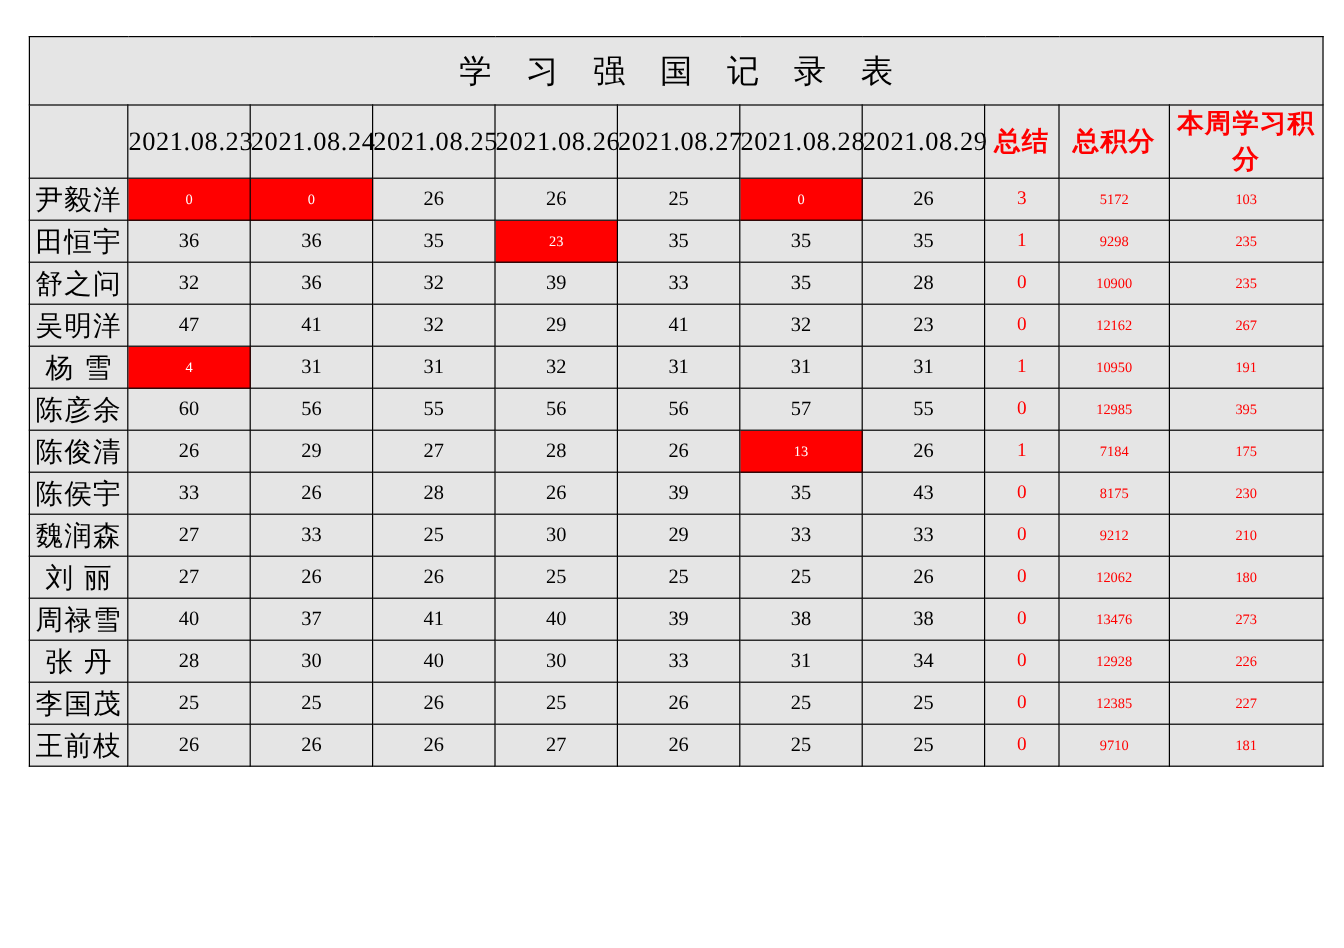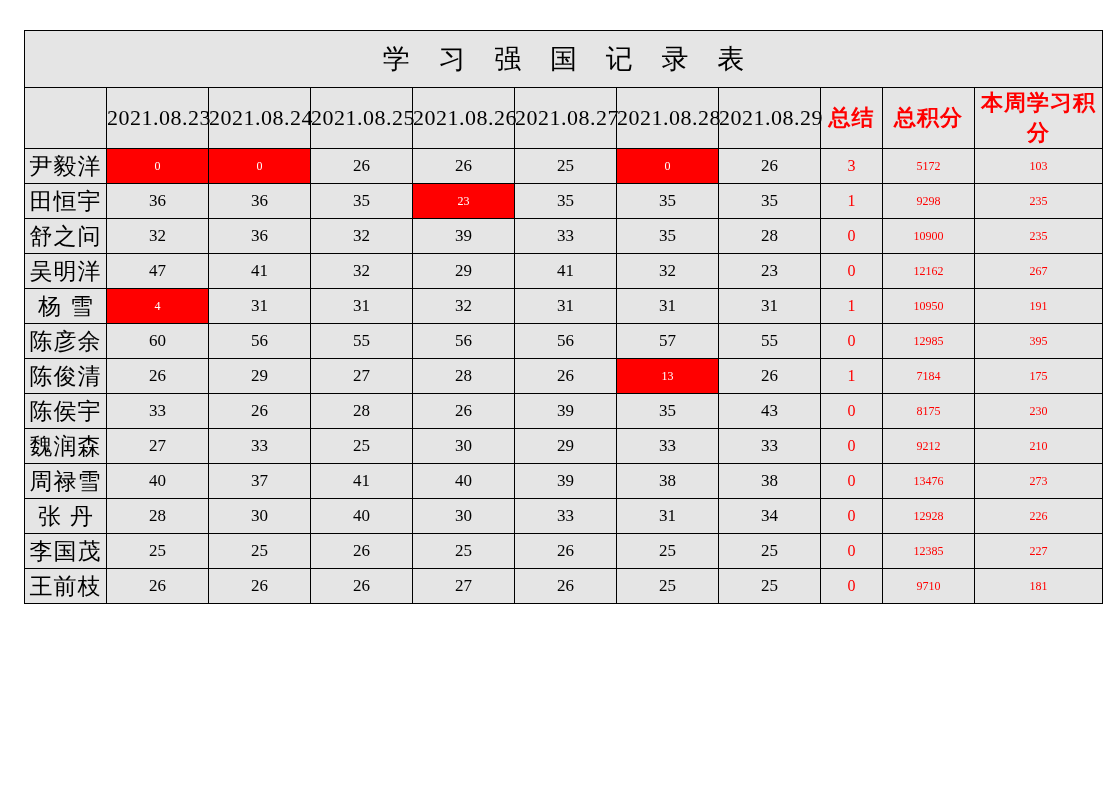--- a/index.html
+++ b/index.html
@@ -243,20 +243,33 @@
           <td class="num-cell">25</td>
           <td class="num-cell">30</td>
           <td class="num-cell">29</td>
           <td class="num-cell">33</td>
           <td class="num-cell">33</td>
           <td class="sum-cell">0</td>
           <td class="tot-cell">9212</td>
           <td class="week-cell">210</td>
         </tr>
         <tr>
+          <td class="name-cell"><span class="spaced">刘丽</span></td>
+          <td class="num-cell">27</td>
+          <td class="num-cell">26</td>
+          <td class="num-cell">26</td>
+          <td class="num-cell">25</td>
+          <td class="num-cell">25</td>
+          <td class="num-cell">25</td>
+          <td class="num-cell">26</td>
+          <td class="sum-cell">0</td>
+          <td class="tot-cell">12062</td>
+          <td class="week-cell">180</td>
+        </tr>
+        <tr>
           <td class="name-cell">周禄雪</td>
           <td class="num-cell">40</td>
           <td class="num-cell">37</td>
           <td class="num-cell">41</td>
           <td class="num-cell">40</td>
           <td class="num-cell">39</td>
           <td class="num-cell">38</td>
           <td class="num-cell">38</td>
           <td class="sum-cell">0</td>
           <td class="tot-cell">13476</td>

